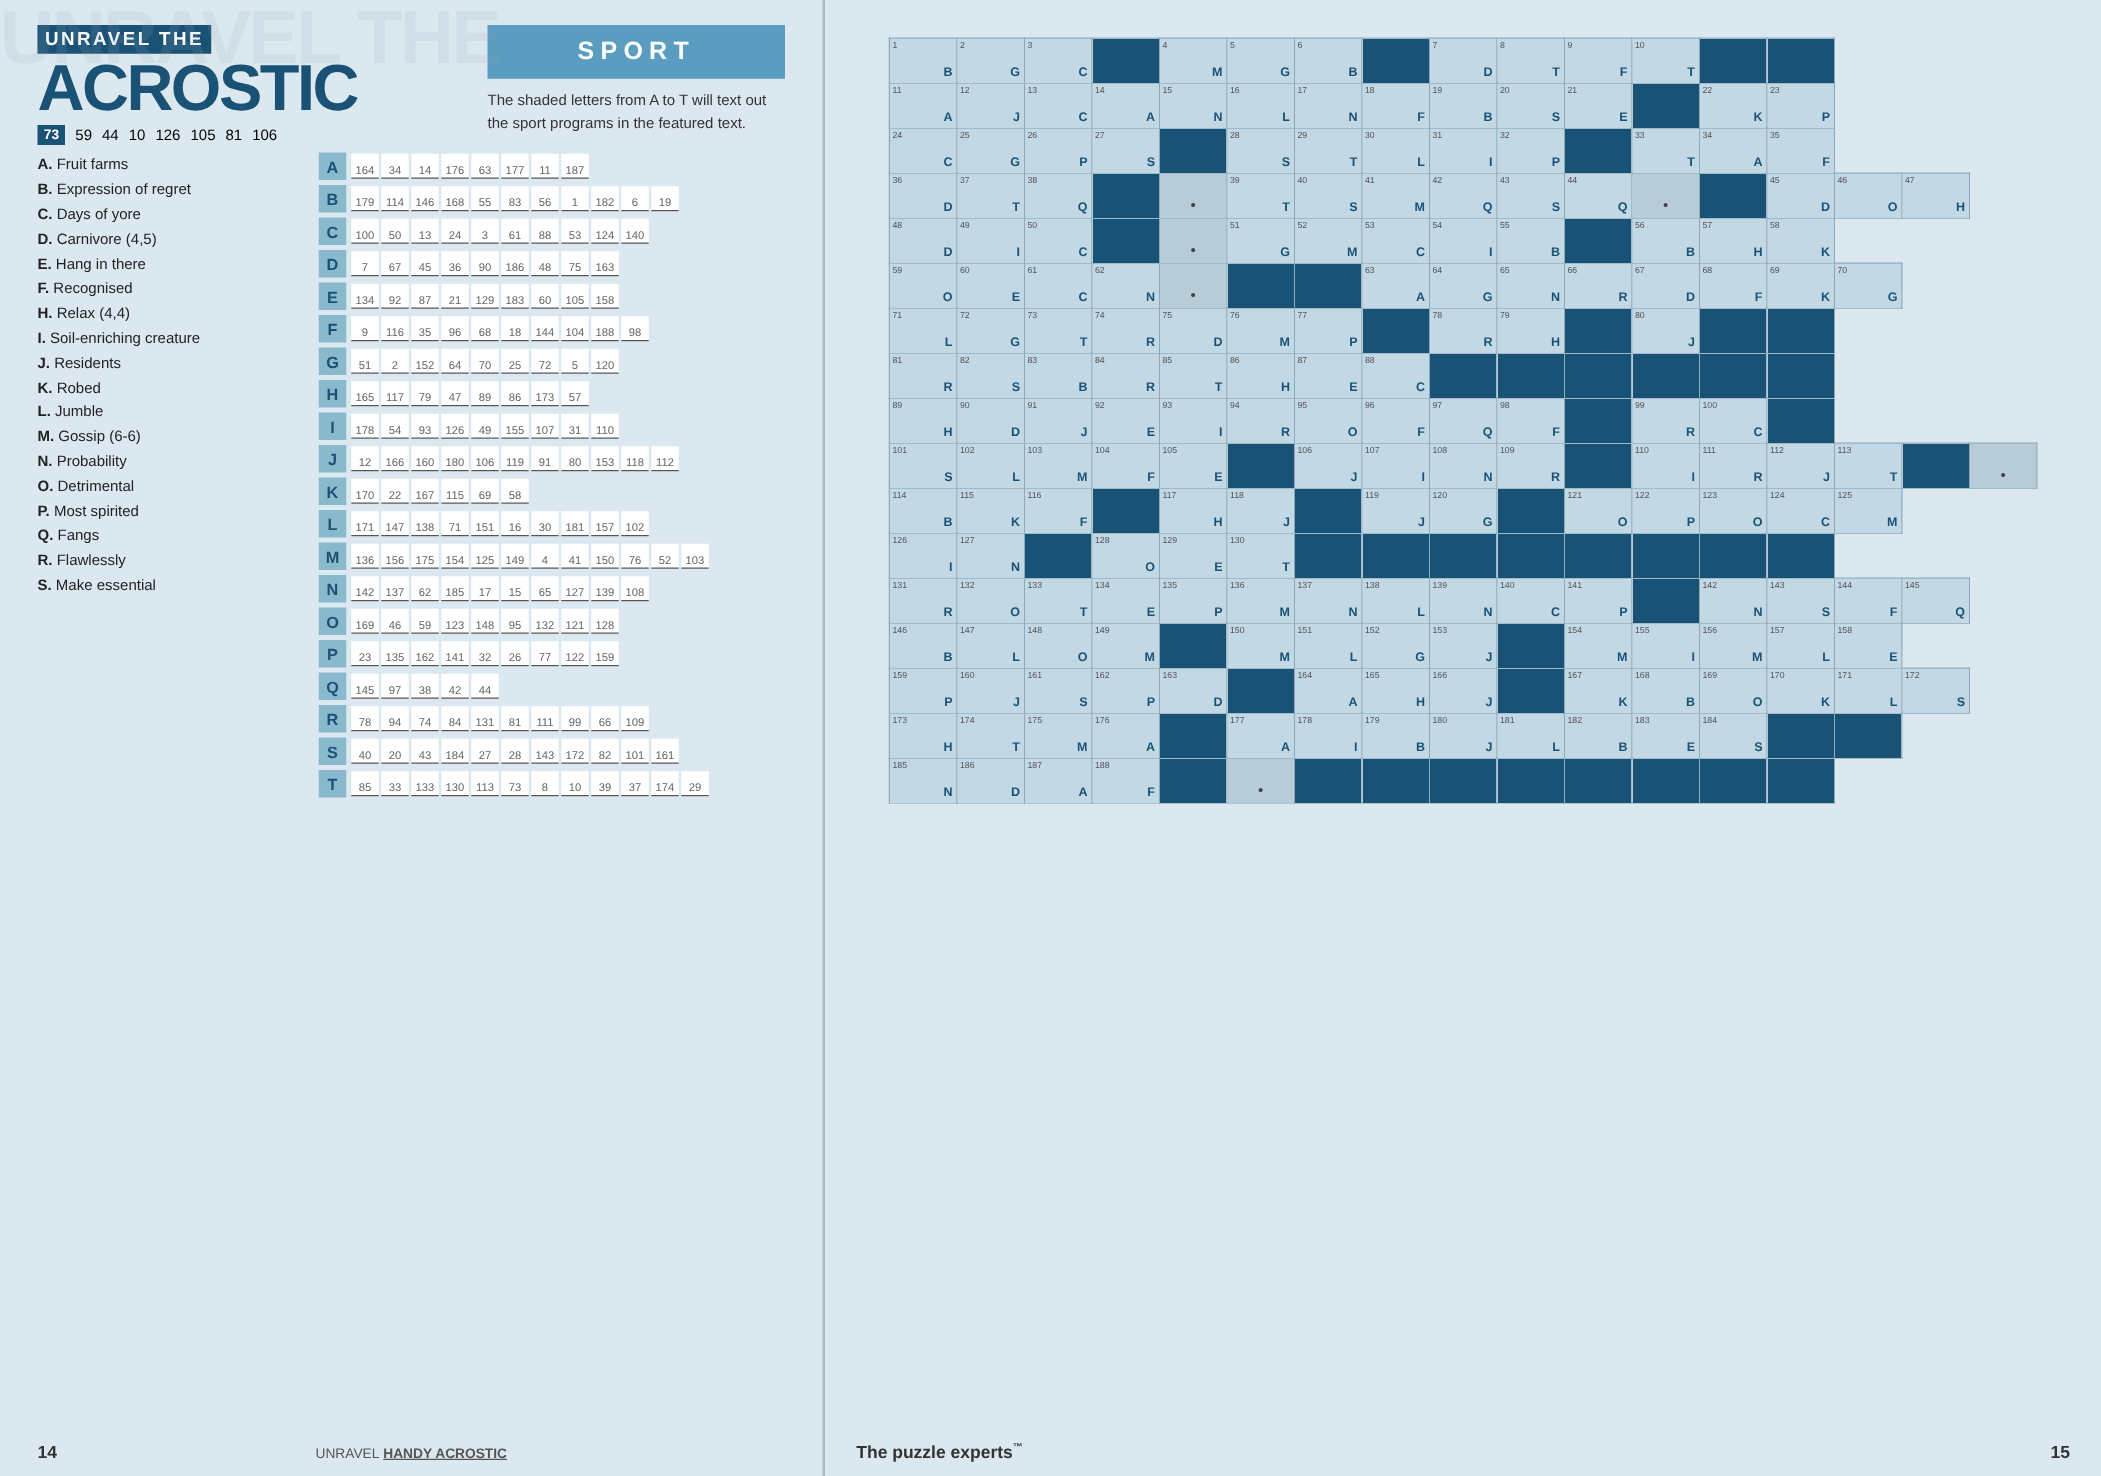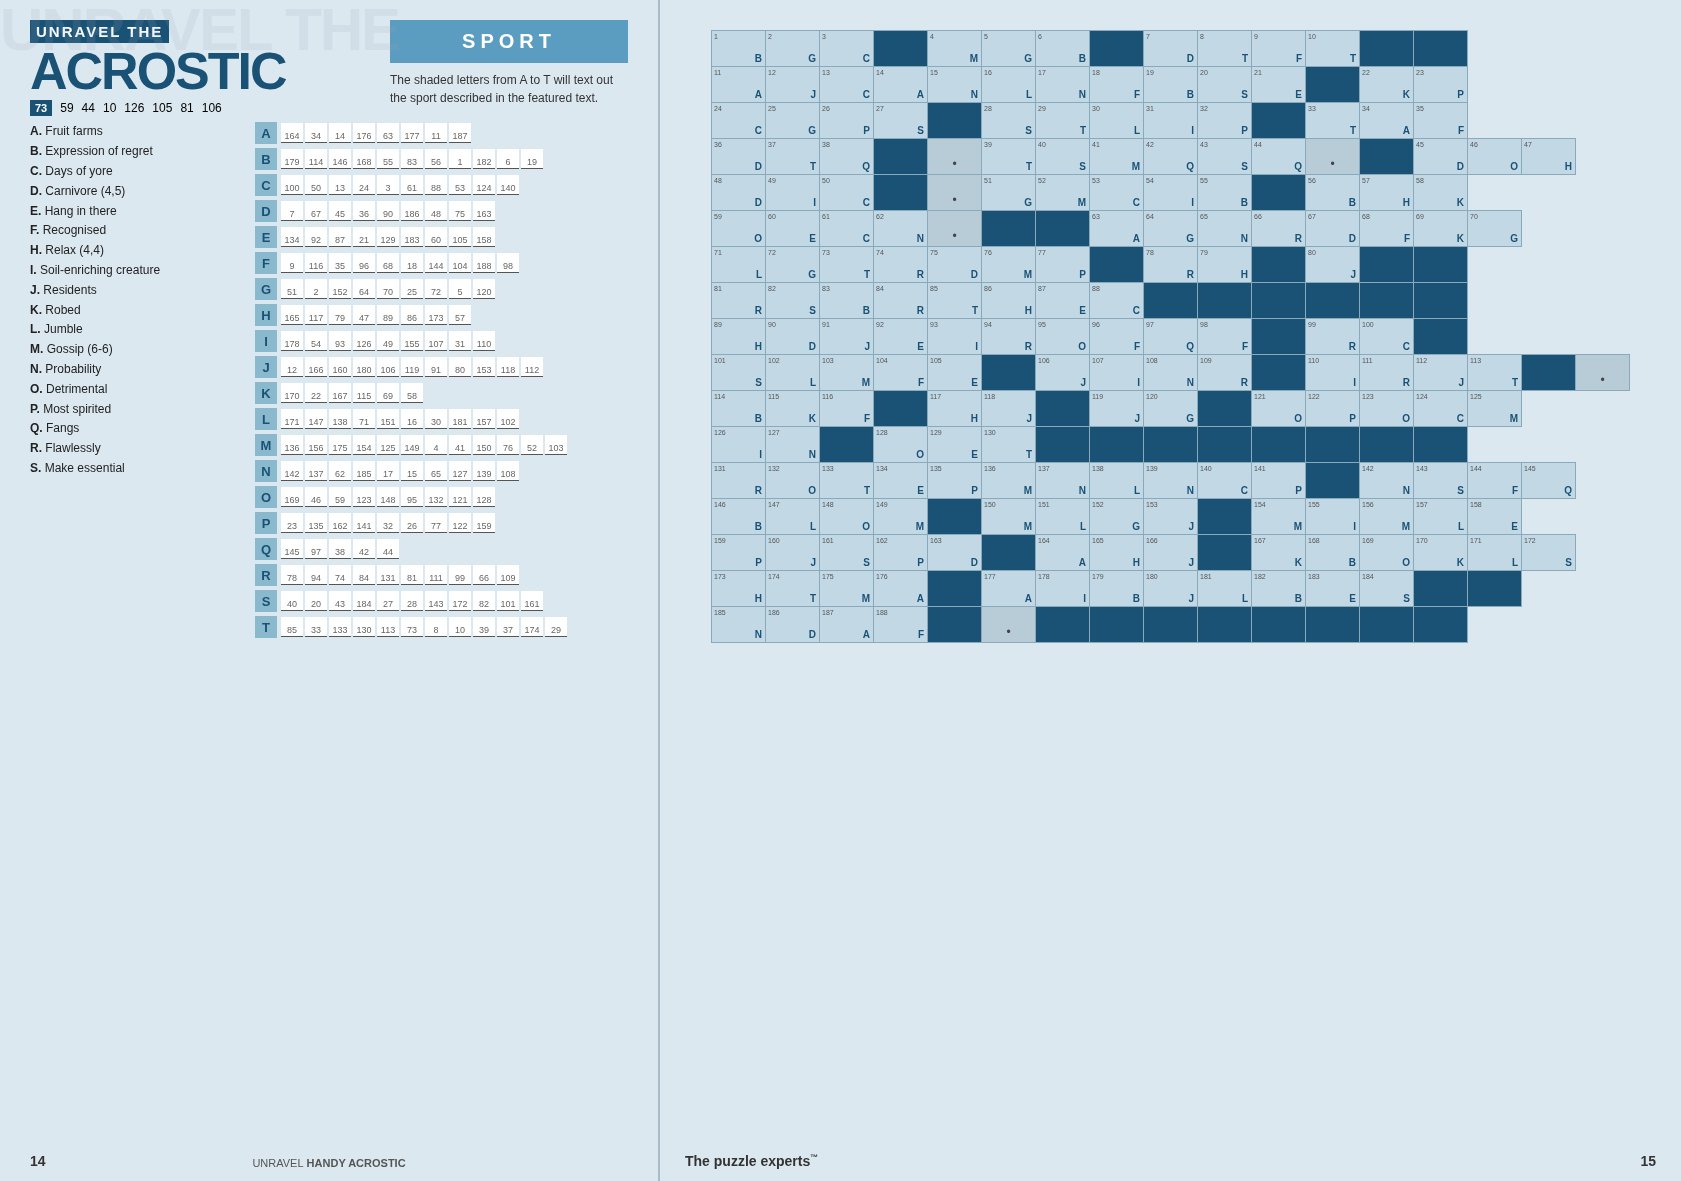--- a/index.html
+++ b/index.html
@@ -146,21 +146,21 @@
           <span style="font-size:12px;">126</span>
           <span style="font-size:12px;">105</span>
           <span style="font-size:12px;">81</span>
           <span style="font-size:12px;">106</span>
         </div>
       </div>
       <div style="flex:1;display:flex;flex-direction:column;margin-left:10px;">
         <div style="background:#5b9dc0;color:white;font-weight:900;font-size:20px;letter-spacing:5px;text-align:center;padding:10px 0;margin-bottom:8px;">SPORT</div>
         <div style="font-size:12px;color:#333;line-height:1.5;">
           <span>The shaded letters from A to T will text out</span><br>
-          <span>the sport described in the featured text.</span>
+          <span>the sport programs in the featured text.</span>
         </div>
       </div>
     </div>
 
     <div style="display:flex;gap:10px;">
 
       <div class="clues-section">
         <div class="clue-line"><span class="cl-letter">A.</span> Fruit farms</div>
         <div class="clue-line"><span class="cl-letter">B.</span> Expression of regret</div>
         <div class="clue-line"><span class="cl-letter">C.</span> Days of yore</div>
@@ -489,21 +489,21 @@
               <div class="a-cell">174</div>
               <div class="a-cell">29</div>
           </div>
         </div>
 
       </div>
     </div>
 
     <div class="page-num" style="left:30px;">14</div>
     <div class="footer-brand">
-      <span>UNRAVEL</span>&nbsp;<span style="font-weight:900;">HANDY ACROSTIC</span>
+      <span>UNRAVEL</span>&nbsp;<span style="font-weight:900;text-decoration:underline;">HANDY ACROSTIC</span>
     </div>
   </div>
 
   <div class="right-page">
 
     <div style="overflow:auto;">
       <table style="border-collapse:collapse;margin:10px auto 0 auto;">
         <tbody id="grid-body">
         <tr>
               <td style="width: 54px; height: 36px; border: 1px solid rgb(138, 170, 187); position: relative; padding: 0px; background: rgb(194, 216, 229);">

